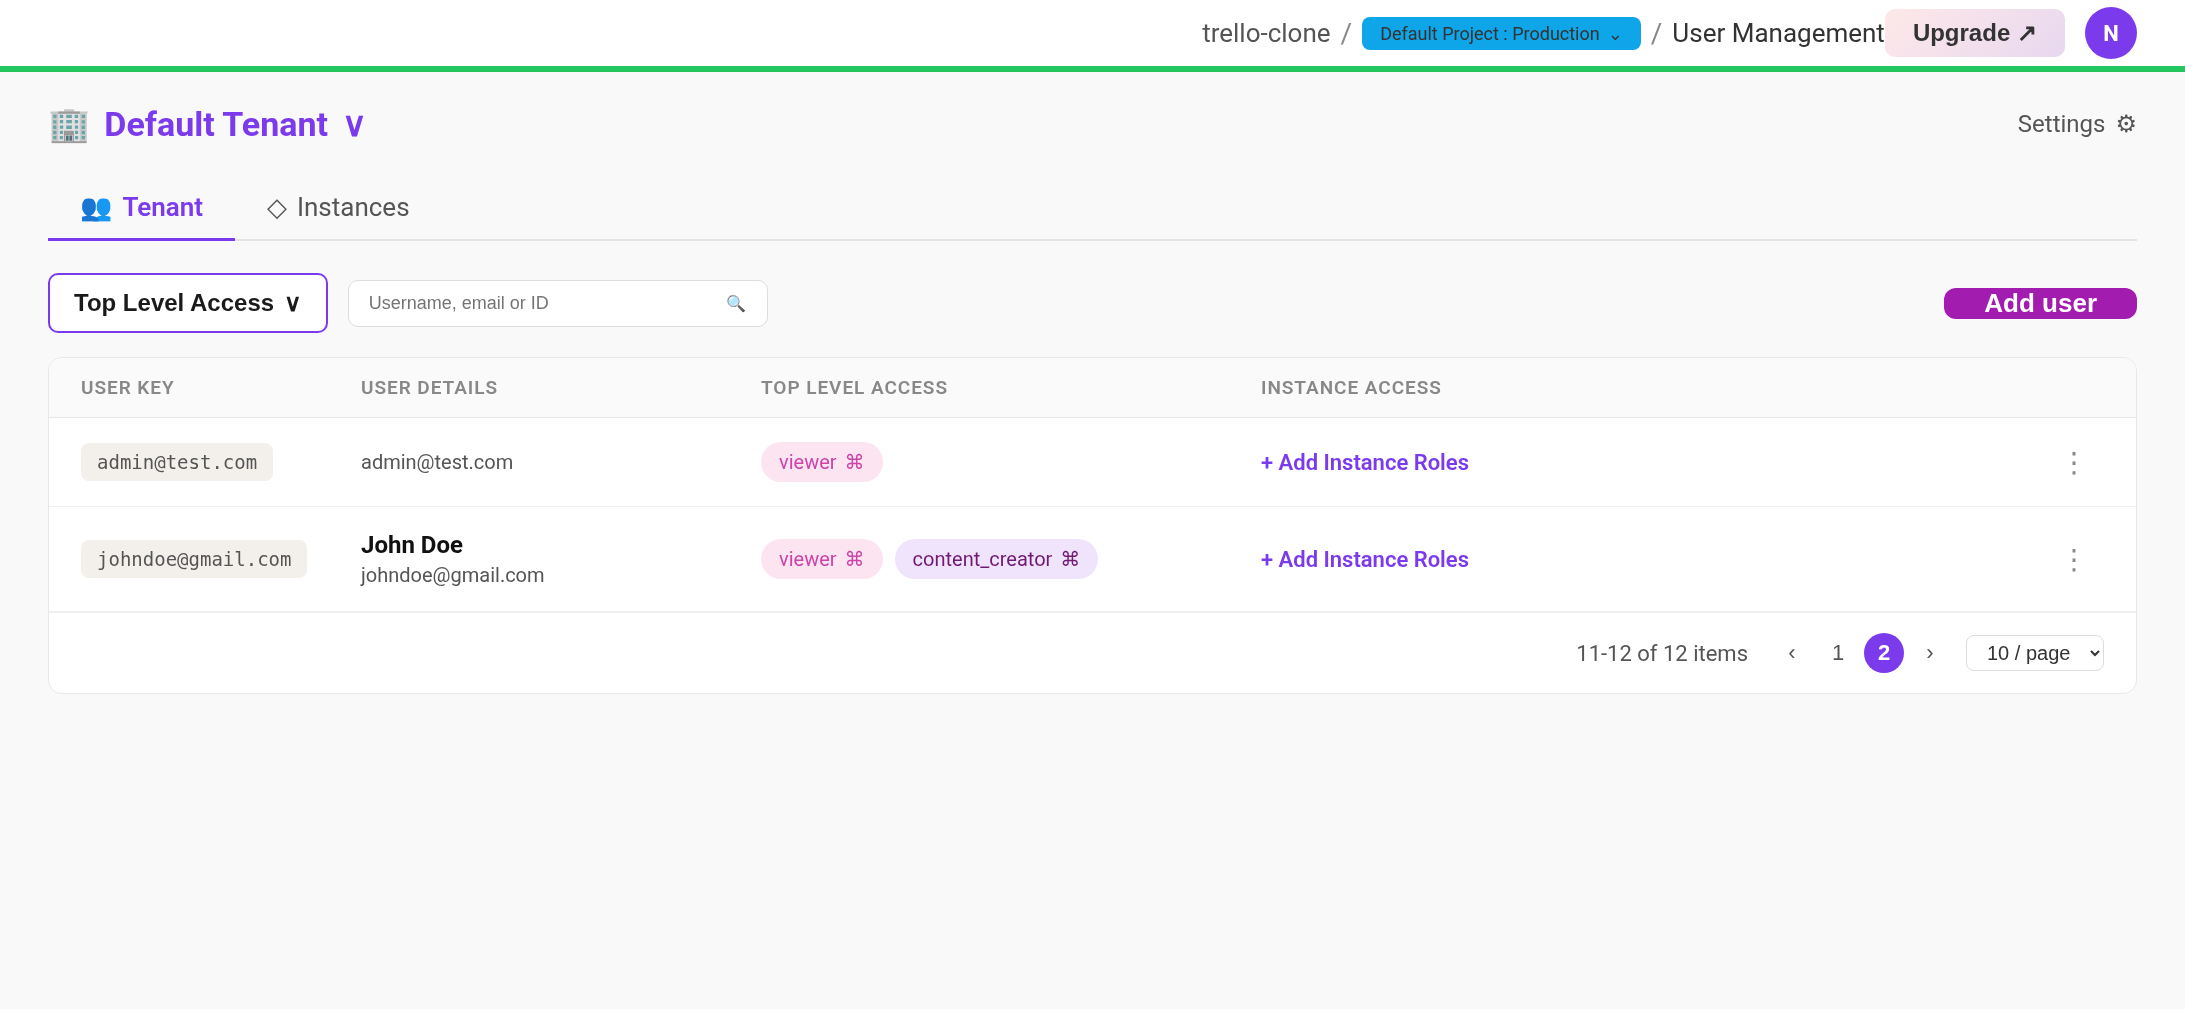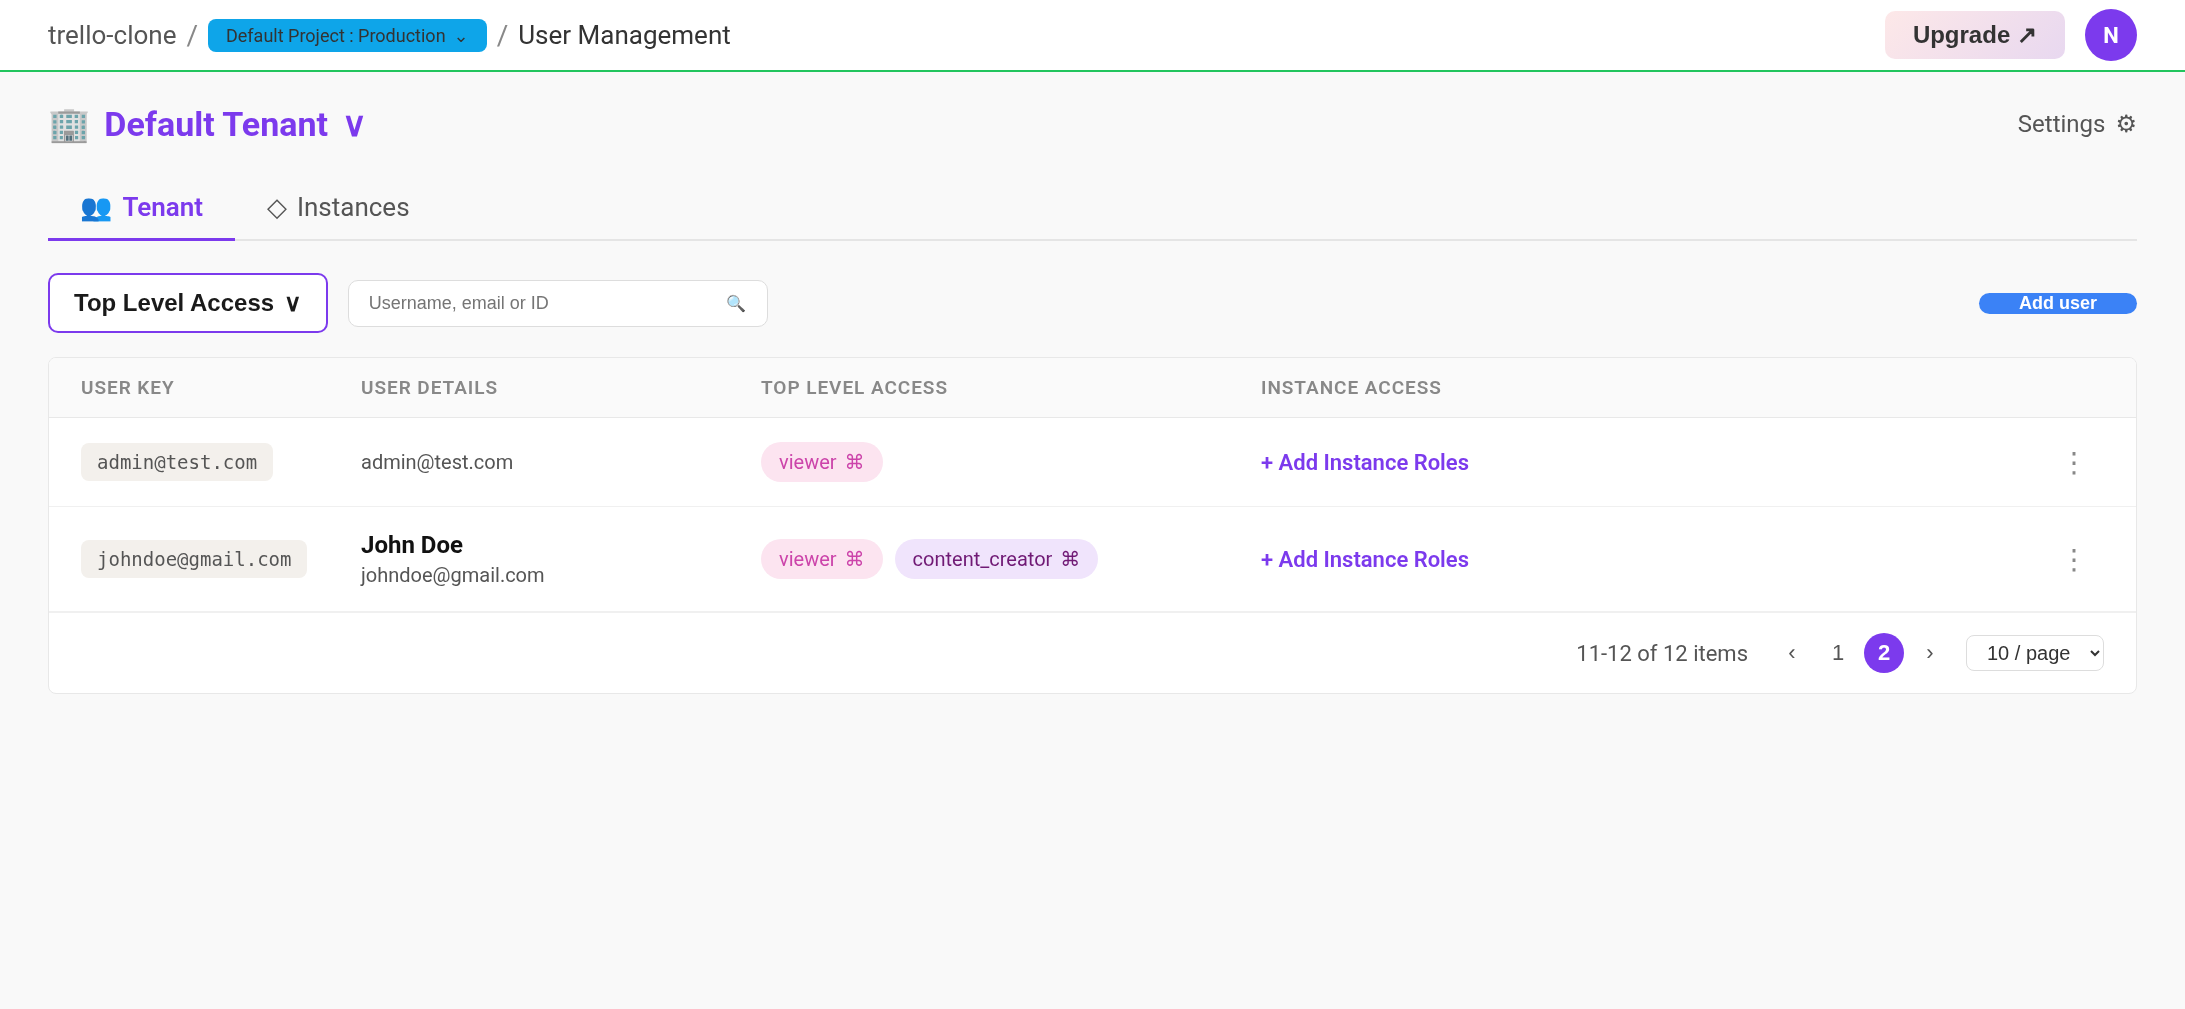--- a/index.html
+++ b/index.html
@@ -8,25 +8,25 @@
       background: #f9f9f9;
       color: #333;
       min-width: 2185px;
       min-height: 1009px;
     }
 
     
     .topnav {
       display: flex;
       align-items: center;
-      justify-content: space-between;
+      justify-content: flex-end;
       padding: 16px 48px;
       height: 72px;
       background: #fff;
-      border-bottom: 2px solid #22c55e;
+      border-bottom: 6px solid #22c55e;
     }
     .topnav-left {
       display: flex;
       align-items: center;
       gap: 10px;
       font-size: 26px;
       color: #555;
     }
     .topnav-left .breadcrumb-item {
       color: #555;
@@ -175,35 +175,35 @@
     }
     .search-box input {
       border: none;
       outline: none;
       font-size: 18px;
       color: #888;
       width: 100%;
       background: transparent;
     }
     .add-user-btn {
-      background: #3b82f6;
+      background: #a21caf;
       color: #fff;
       border: none;
       border-radius: 12px;
       padding: 0 40px;
-      font-size: 18px;
+      font-size: 26px;
       font-weight: 700;
       cursor: pointer;
     }
 
     
     .table-container {
       background: #fff;
       border: 1.5px solid #e8e8e8;
-      border-radius: 8px;
+      border-radius: 14px;
       overflow: hidden;
     }
     .table-header {
       display: grid;
       grid-template-columns: 280px 400px 500px 1fr 60px;
       padding: 18px 32px;
       background: #fafafa;
       border-bottom: 1.5px solid #e8e8e8;
     }
     .table-header-cell {

